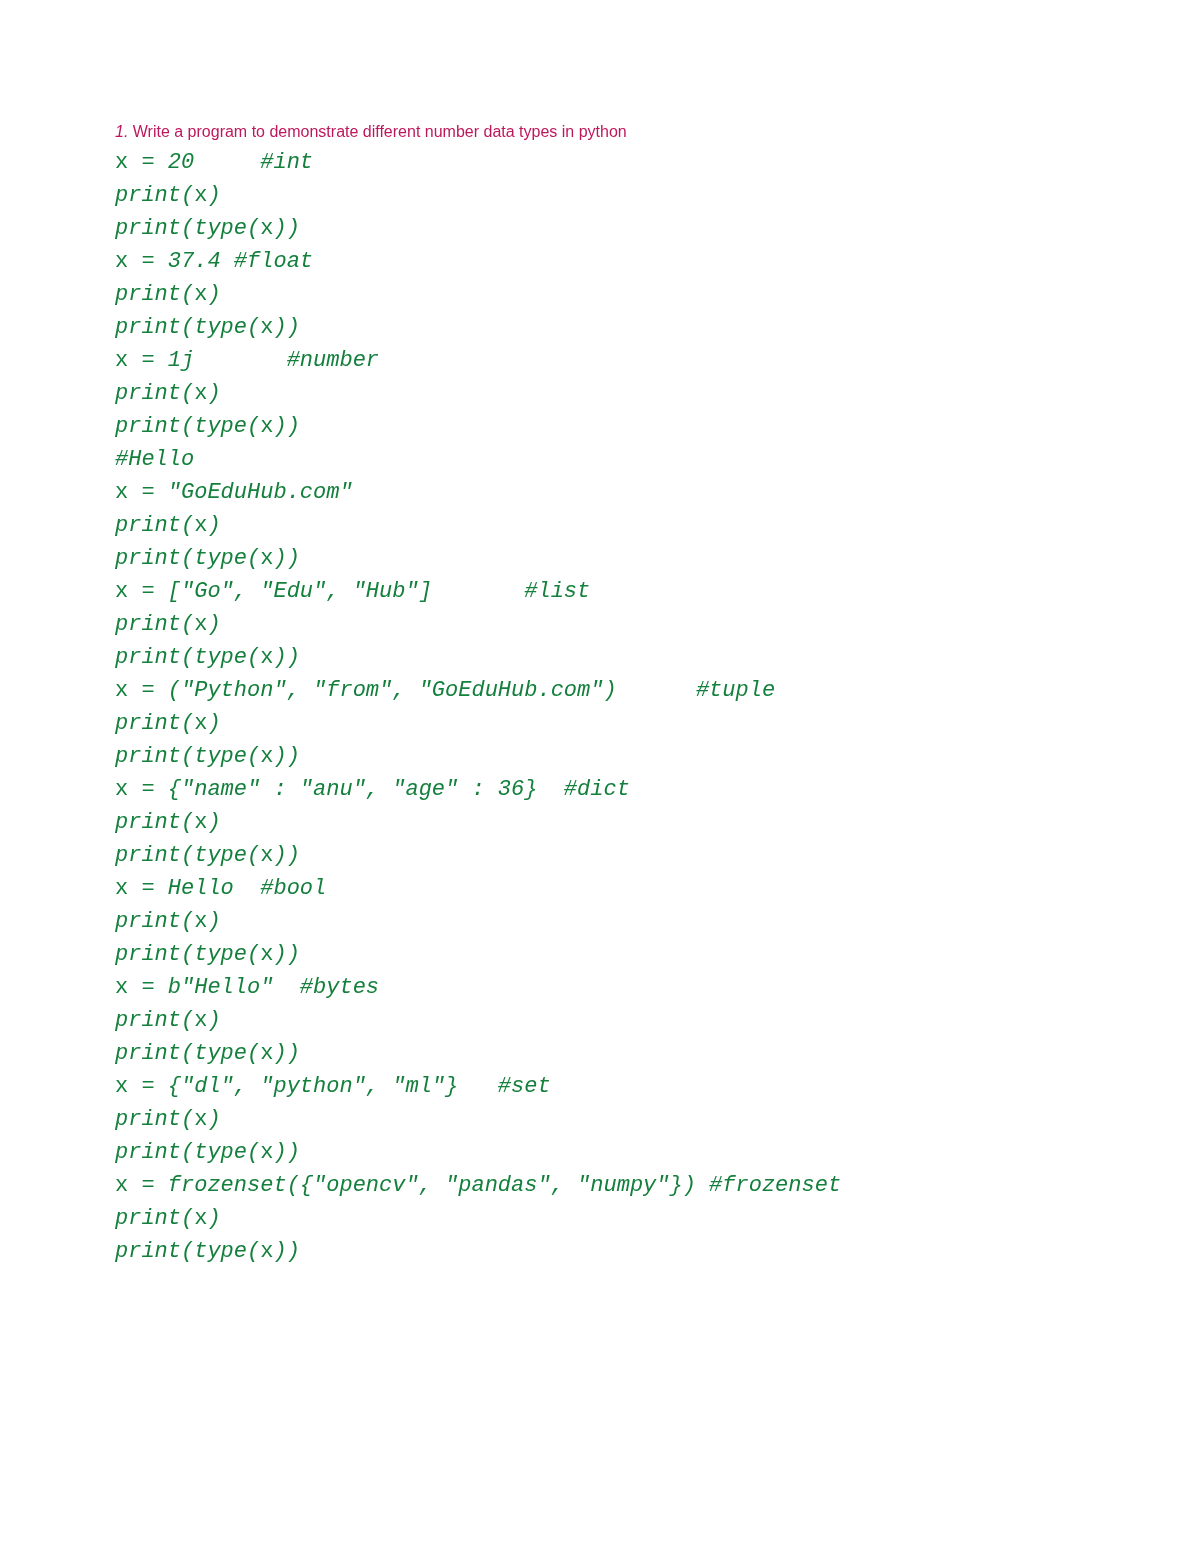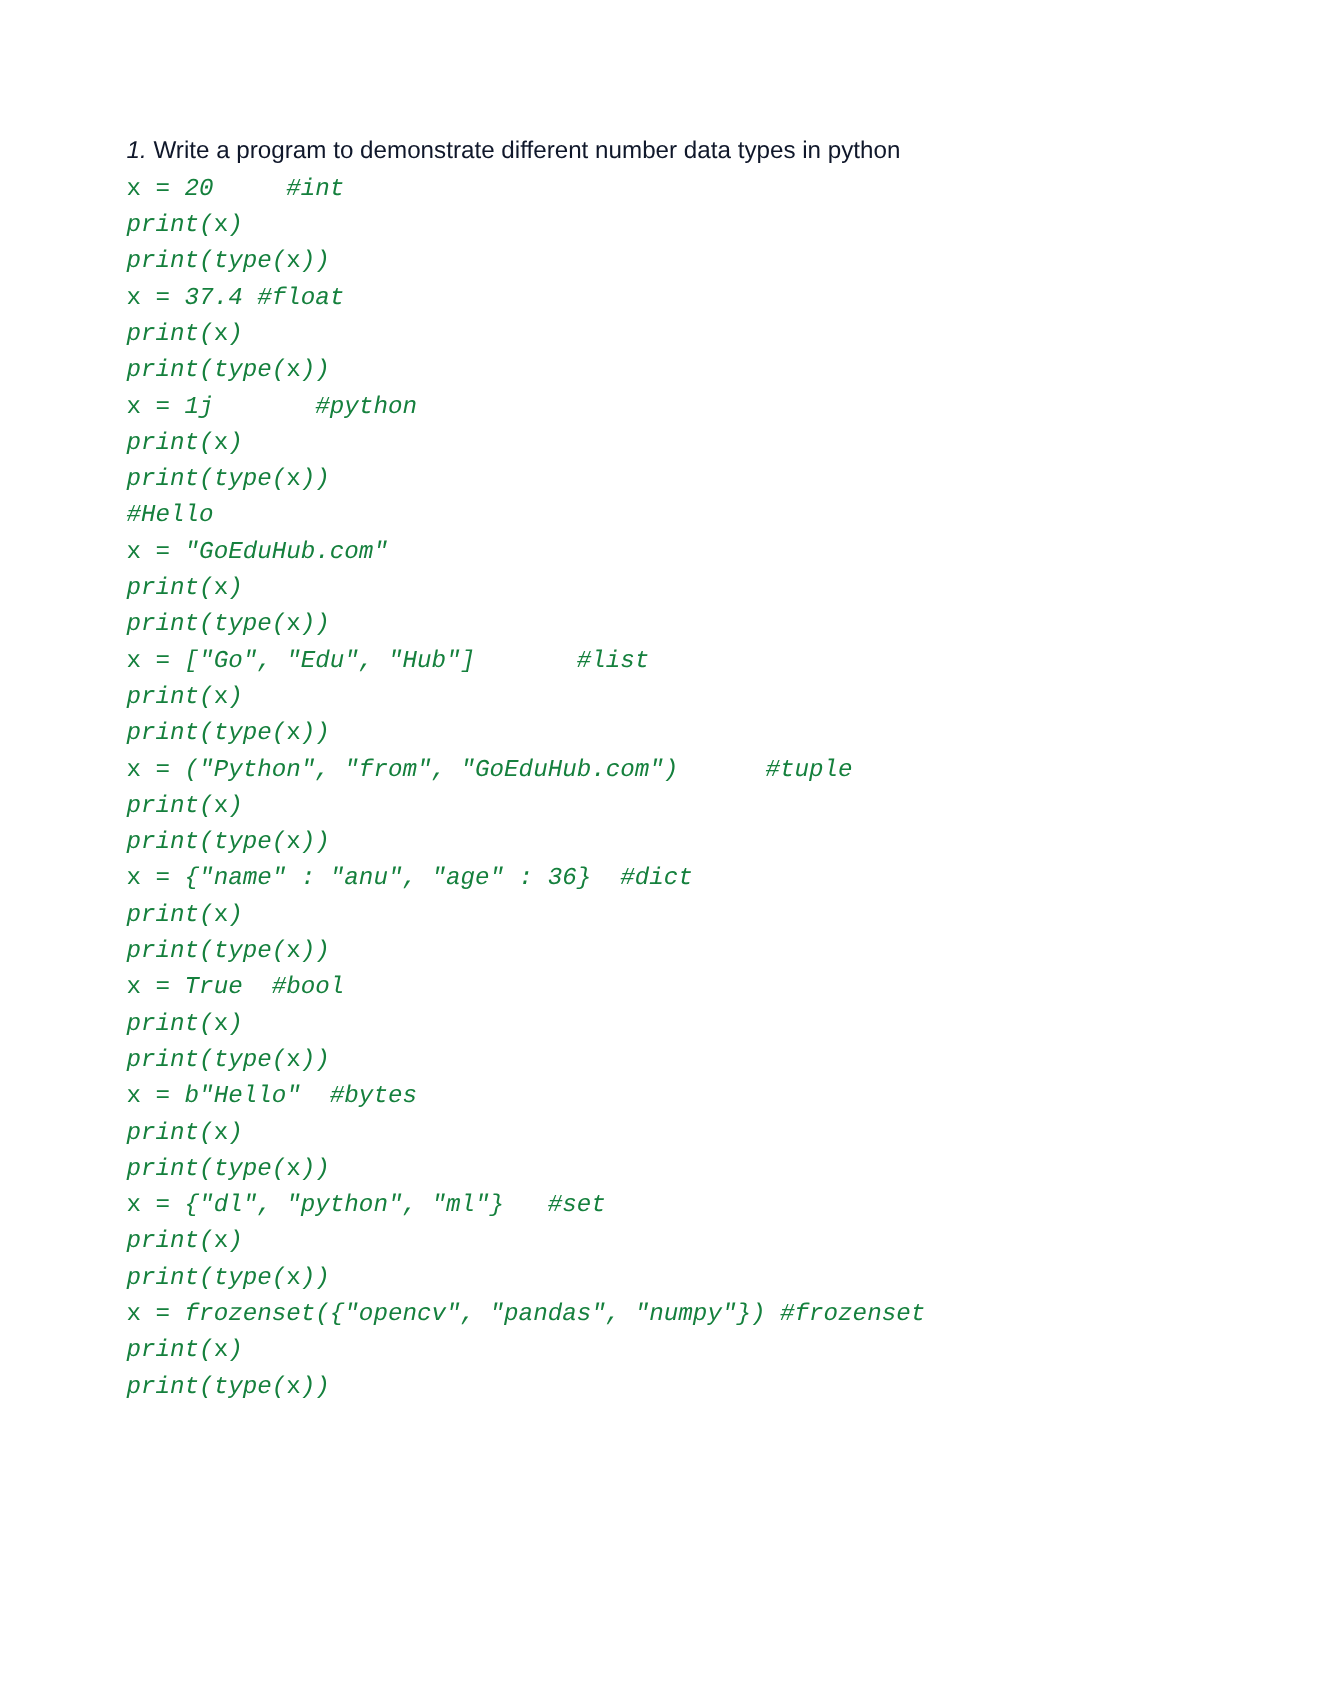--- a/index.html
+++ b/index.html
@@ -9,22 +9,22 @@
     }
     body {
       background: #ffffff;
       font-family: Arial, sans-serif;
       width: 1200px;
       height: 1553px;
       padding: 120px 115px;
     }
     .title-line {
       font-family: Arial, sans-serif;
-      font-size: 22px;
-      color: #0f172a;
+      font-size: 16px;
+      color: #be185d;
       line-height: 1.5;
       margin-bottom: 2px;
     }
     .title-num {
       font-style: italic;
     }
     .code-line {
       font-family: 'Courier New', Courier, monospace;
       font-style: italic;
       font-size: 22px;
@@ -40,37 +40,37 @@
 <body>
 
 <div class="title-line"><span class="title-num">1.</span><span> Write a program to demonstrate different number data types in python</span></div>
 
 <div class="code-line"><span class="x-var">x</span><span> = 20     #int</span></div>
 <div class="code-line"><span>print(</span><span class="x-var">x</span><span>)</span></div>
 <div class="code-line"><span>print(type(</span><span class="x-var">x</span><span>))</span></div>
 <div class="code-line"><span class="x-var">x</span><span> = 37.4 #float</span></div>
 <div class="code-line"><span>print(</span><span class="x-var">x</span><span>)</span></div>
 <div class="code-line"><span>print(type(</span><span class="x-var">x</span><span>))</span></div>
-<div class="code-line"><span class="x-var">x</span><span> = 1j       #python</span></div>
+<div class="code-line"><span class="x-var">x</span><span> = 1j       #number</span></div>
 <div class="code-line"><span>print(</span><span class="x-var">x</span><span>)</span></div>
 <div class="code-line"><span>print(type(</span><span class="x-var">x</span><span>))</span></div>
 <div class="code-line"><span>#Hello</span></div>
 <div class="code-line"><span class="x-var">x</span><span> = "GoEduHub.com"</span></div>
 <div class="code-line"><span>print(</span><span class="x-var">x</span><span>)</span></div>
 <div class="code-line"><span>print(type(</span><span class="x-var">x</span><span>))</span></div>
 <div class="code-line"><span class="x-var">x</span><span> = ["Go", "Edu", "Hub"]       #list</span></div>
 <div class="code-line"><span>print(</span><span class="x-var">x</span><span>)</span></div>
 <div class="code-line"><span>print(type(</span><span class="x-var">x</span><span>))</span></div>
 <div class="code-line"><span class="x-var">x</span><span> = ("Python", "from", "GoEduHub.com")      #tuple</span></div>
 <div class="code-line"><span>print(</span><span class="x-var">x</span><span>)</span></div>
 <div class="code-line"><span>print(type(</span><span class="x-var">x</span><span>))</span></div>
 <div class="code-line"><span class="x-var">x</span><span> = {"name" : "anu", "age" : 36}  #dict</span></div>
 <div class="code-line"><span>print(</span><span class="x-var">x</span><span>)</span></div>
 <div class="code-line"><span>print(type(</span><span class="x-var">x</span><span>))</span></div>
-<div class="code-line"><span class="x-var">x</span><span> = True  #bool</span></div>
+<div class="code-line"><span class="x-var">x</span><span> = Hello  #bool</span></div>
 <div class="code-line"><span>print(</span><span class="x-var">x</span><span>)</span></div>
 <div class="code-line"><span>print(type(</span><span class="x-var">x</span><span>))</span></div>
 <div class="code-line"><span class="x-var">x</span><span> = b"Hello"  #bytes</span></div>
 <div class="code-line"><span>print(</span><span class="x-var">x</span><span>)</span></div>
 <div class="code-line"><span>print(type(</span><span class="x-var">x</span><span>))</span></div>
 <div class="code-line"><span class="x-var">x</span><span> = {"dl", "python", "ml"}   #set</span></div>
 <div class="code-line"><span>print(</span><span class="x-var">x</span><span>)</span></div>
 <div class="code-line"><span>print(type(</span><span class="x-var">x</span><span>))</span></div>
 <div class="code-line"><span class="x-var">x</span><span> = frozenset({"opencv", "pandas", "numpy"}) #frozenset</span></div>
 <div class="code-line"><span>print(</span><span class="x-var">x</span><span>)</span></div>

